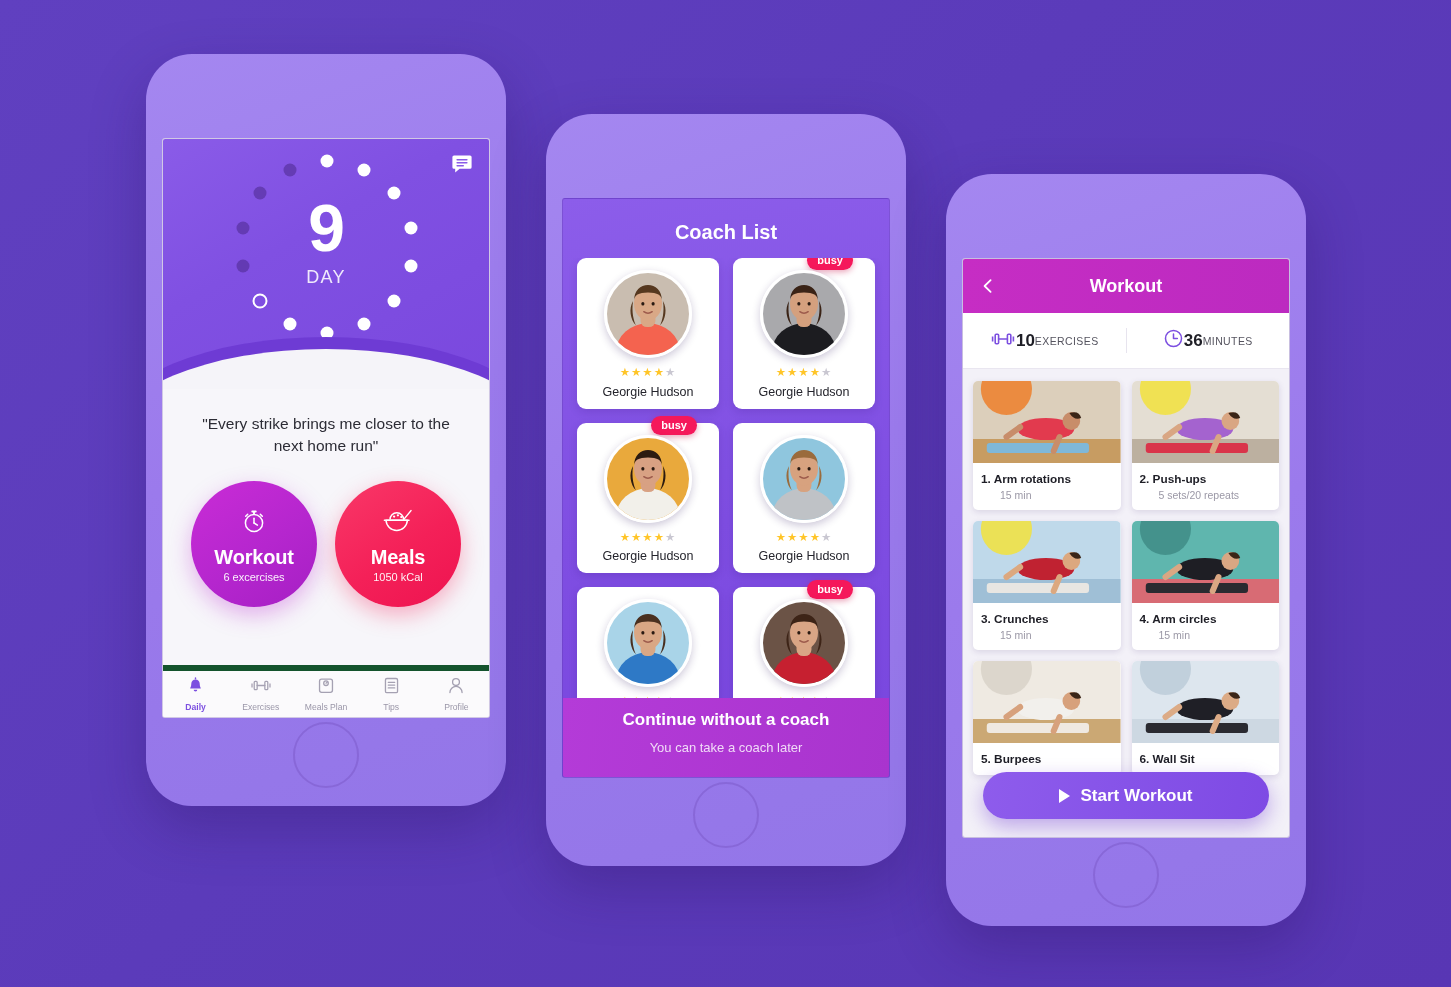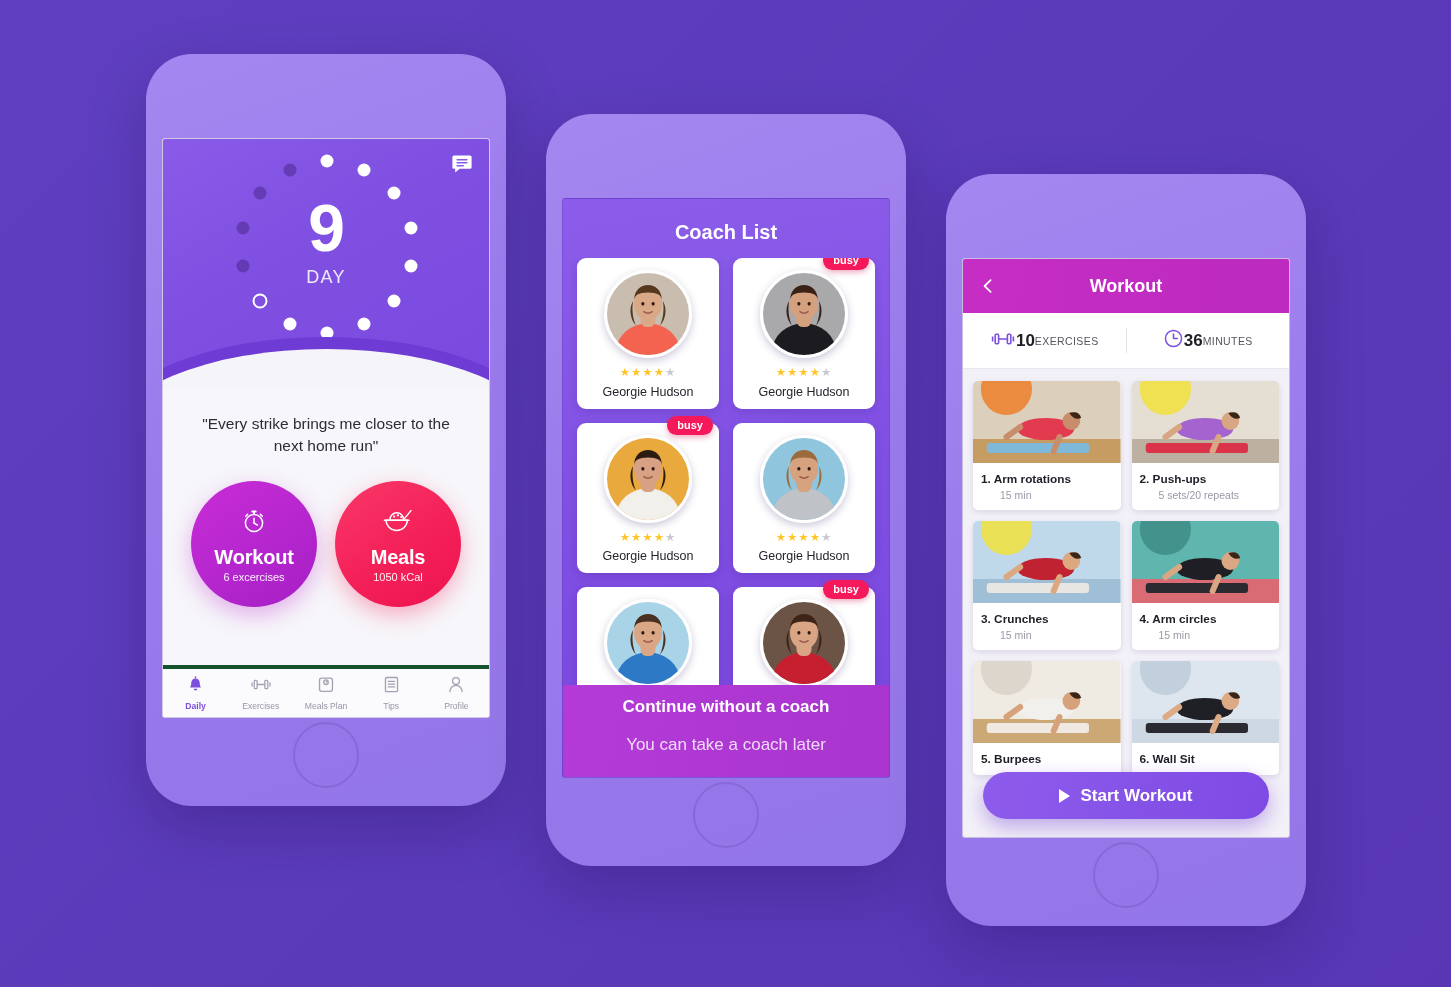--- a/index.html
+++ b/index.html
@@ -158,21 +158,21 @@
     background: linear-gradient(145deg, #F93868 0%, #F42058 55%, #EE1350 100%);
     box-shadow: 0 8px 22px rgba(243, 30, 86, 0.34);
   }
 
   
   .tabbar {
     margin-top: auto;
     width: 100%;
     height: 52px;
     background: #FBFAFC;
-    border-top: 4px solid #14532d;
+    border-top: 6px solid #14532d;
     display: flex;
   }
   .tab {
     flex: 1;
     display: flex; flex-direction: column;
     align-items: center; justify-content: center;
     gap: 3px;
     cursor: pointer;
   }
   .tab .lbl { font-size: 8.6px; color: #9A96A8; }
@@ -221,36 +221,36 @@
     box-shadow: 0 3px 9px rgba(40, 20, 90, 0.24);
     overflow: hidden;
     position: relative;
   }
   .coach-ava svg { display: block; width: 100%; height: 100%; }
   .stars { margin-top: 9px; font-size: 11.5px; letter-spacing: 1px; line-height: 1; }
   .star-on  { color: #FFC528; }
   .star-off { color: #C9C7D1; }
   .coach-name { margin-top: 6px; font-size: 12.5px; color: #24242C; }
   .busy-badge {
-    position: absolute; right: 6px; top: -7px;
+    position: absolute; right: 22px; top: -7px;
     background: #F5185B;
     color: #fff;
     font-size: 11px; font-weight: bold;
     padding: 3px 10px 4px;
     border-radius: 11px;
     box-shadow: 0 2px 6px rgba(200, 14, 70, 0.38);
   }
   .continue-bar {
     background: linear-gradient(100deg, #B43BD8 0%, #A934CE 100%);
     padding: 12px 0 22px;
     text-align: center;
     cursor: pointer;
   }
   .continue-bar .ct { color: #fff; font-size: 17px; font-weight: bold; }
-  .continue-bar .cs { color: rgba(255,255,255,0.82); font-size: 17px; margin-top: 18px; }
+  .continue-bar .cs { color: rgba(255,255,255,0.82); font-size: 13px; margin-top: 10px; }
 
   
   #phone3 { left: 946px; top: 174px; width: 360px; height: 752px; }
   #phone3 .cam { left: 139px; top: 96px; }
   #phone3 .speaker { left: 165px; top: 97px; width: 52px; }
   #phone3 .home { left: 147px; top: 668px; width: 66px; height: 66px; }
   #phone3 .screen {
     left: 16px; top: 84px; width: 328px; height: 580px;
     border: 1px solid rgba(90, 56, 160, 0.28);
     border-radius: 3px;

